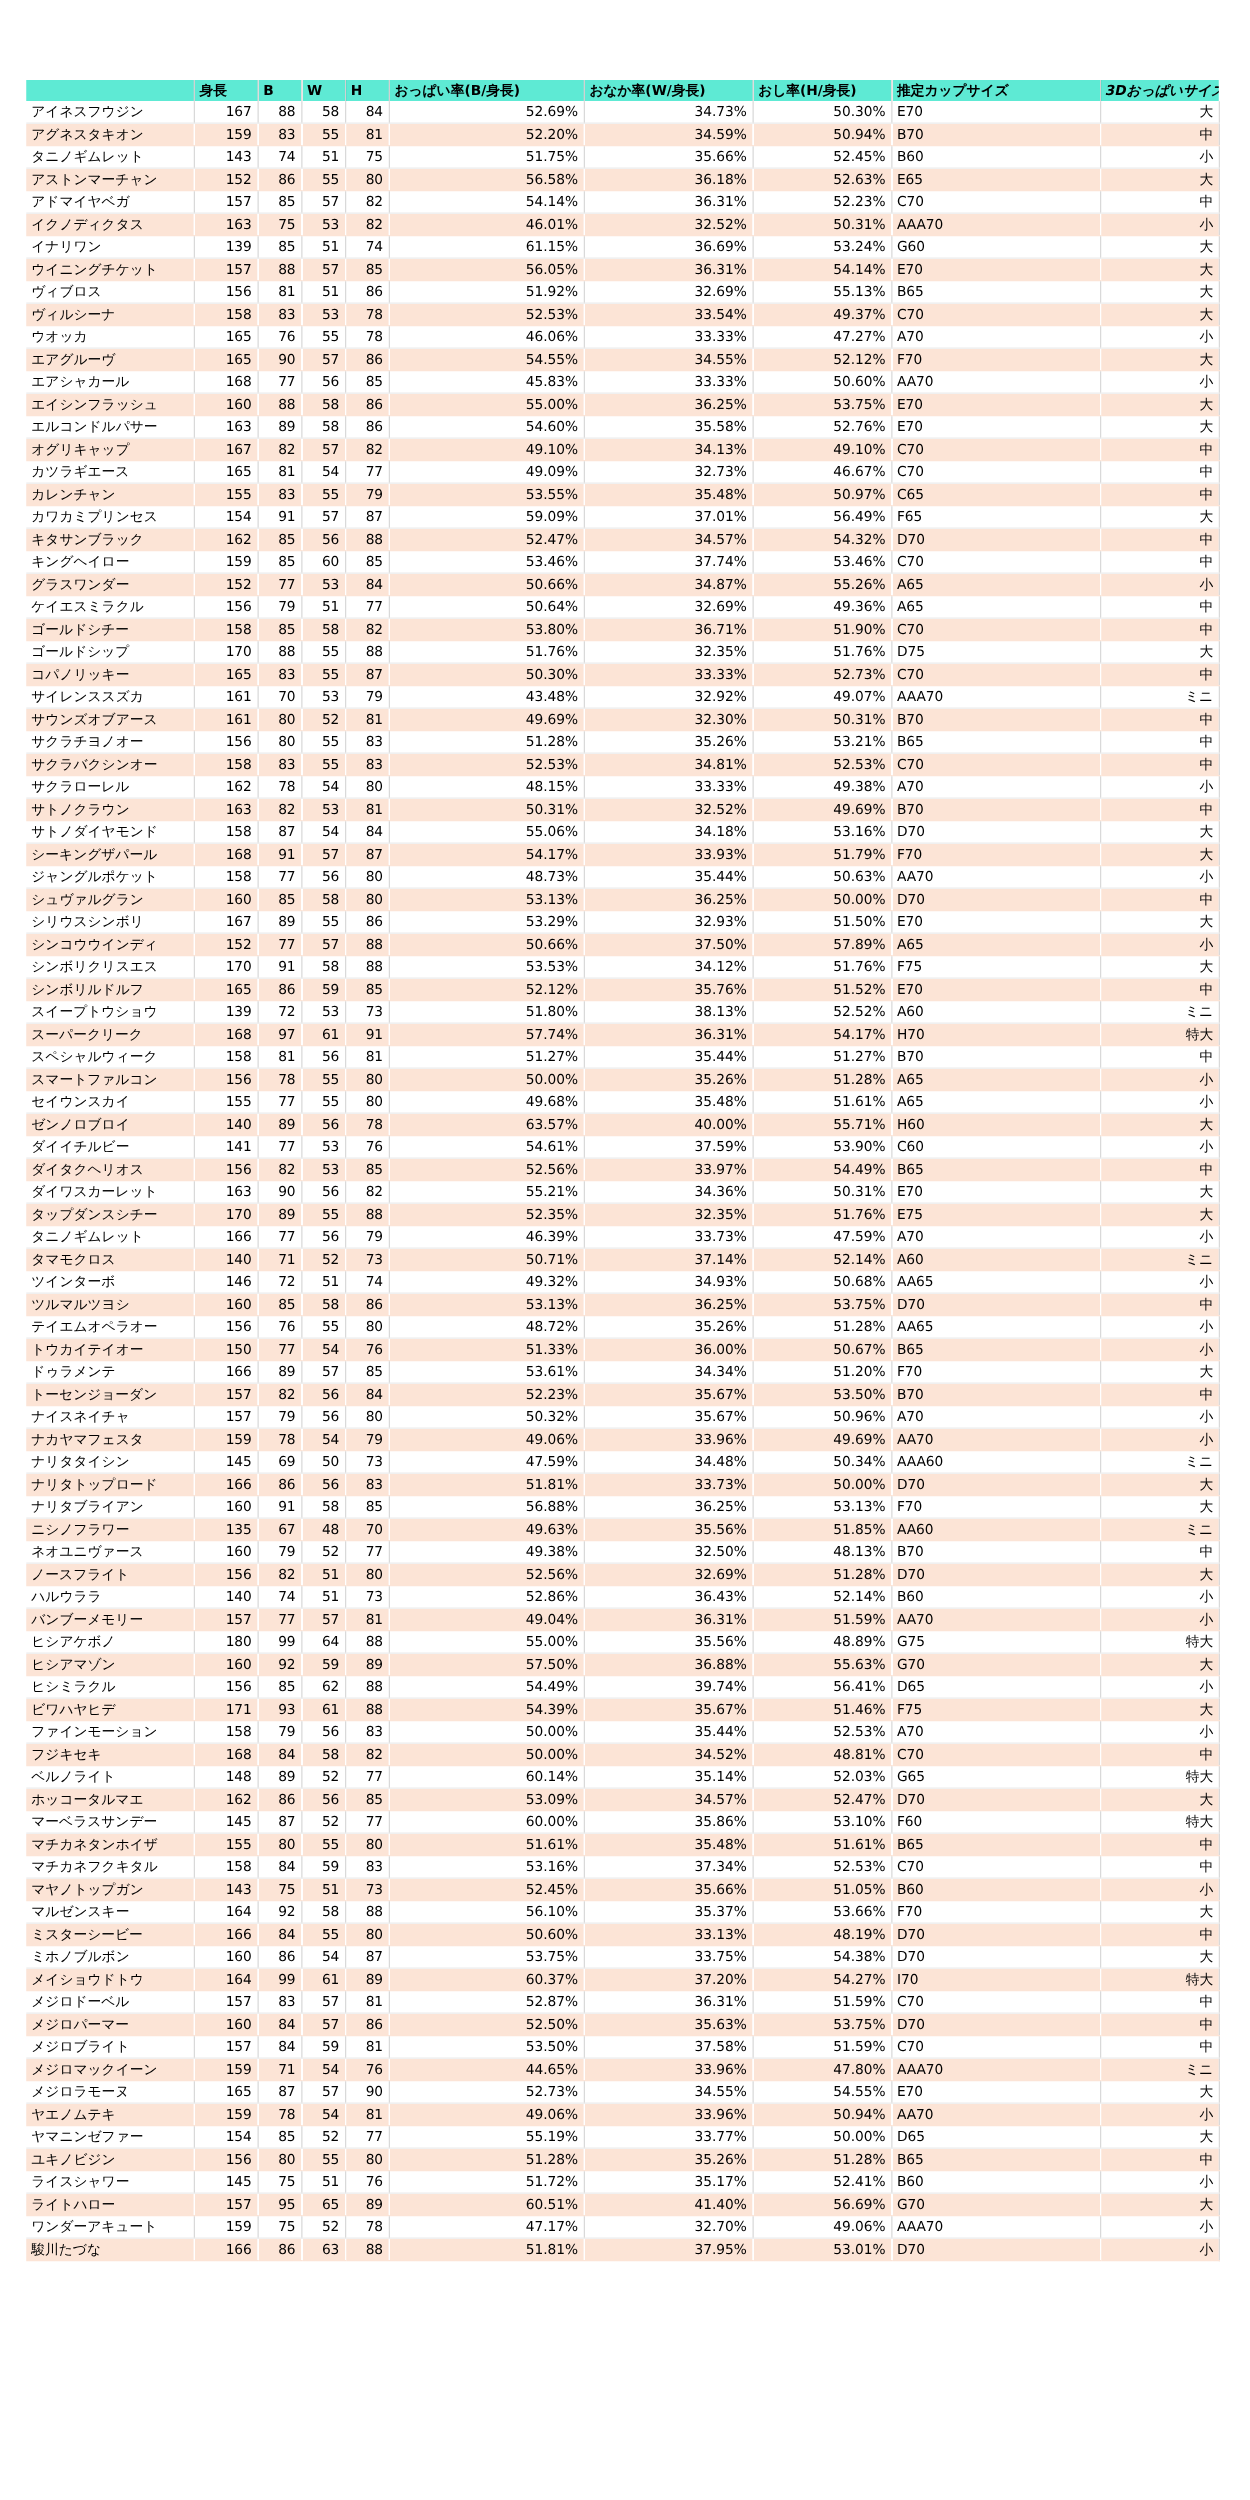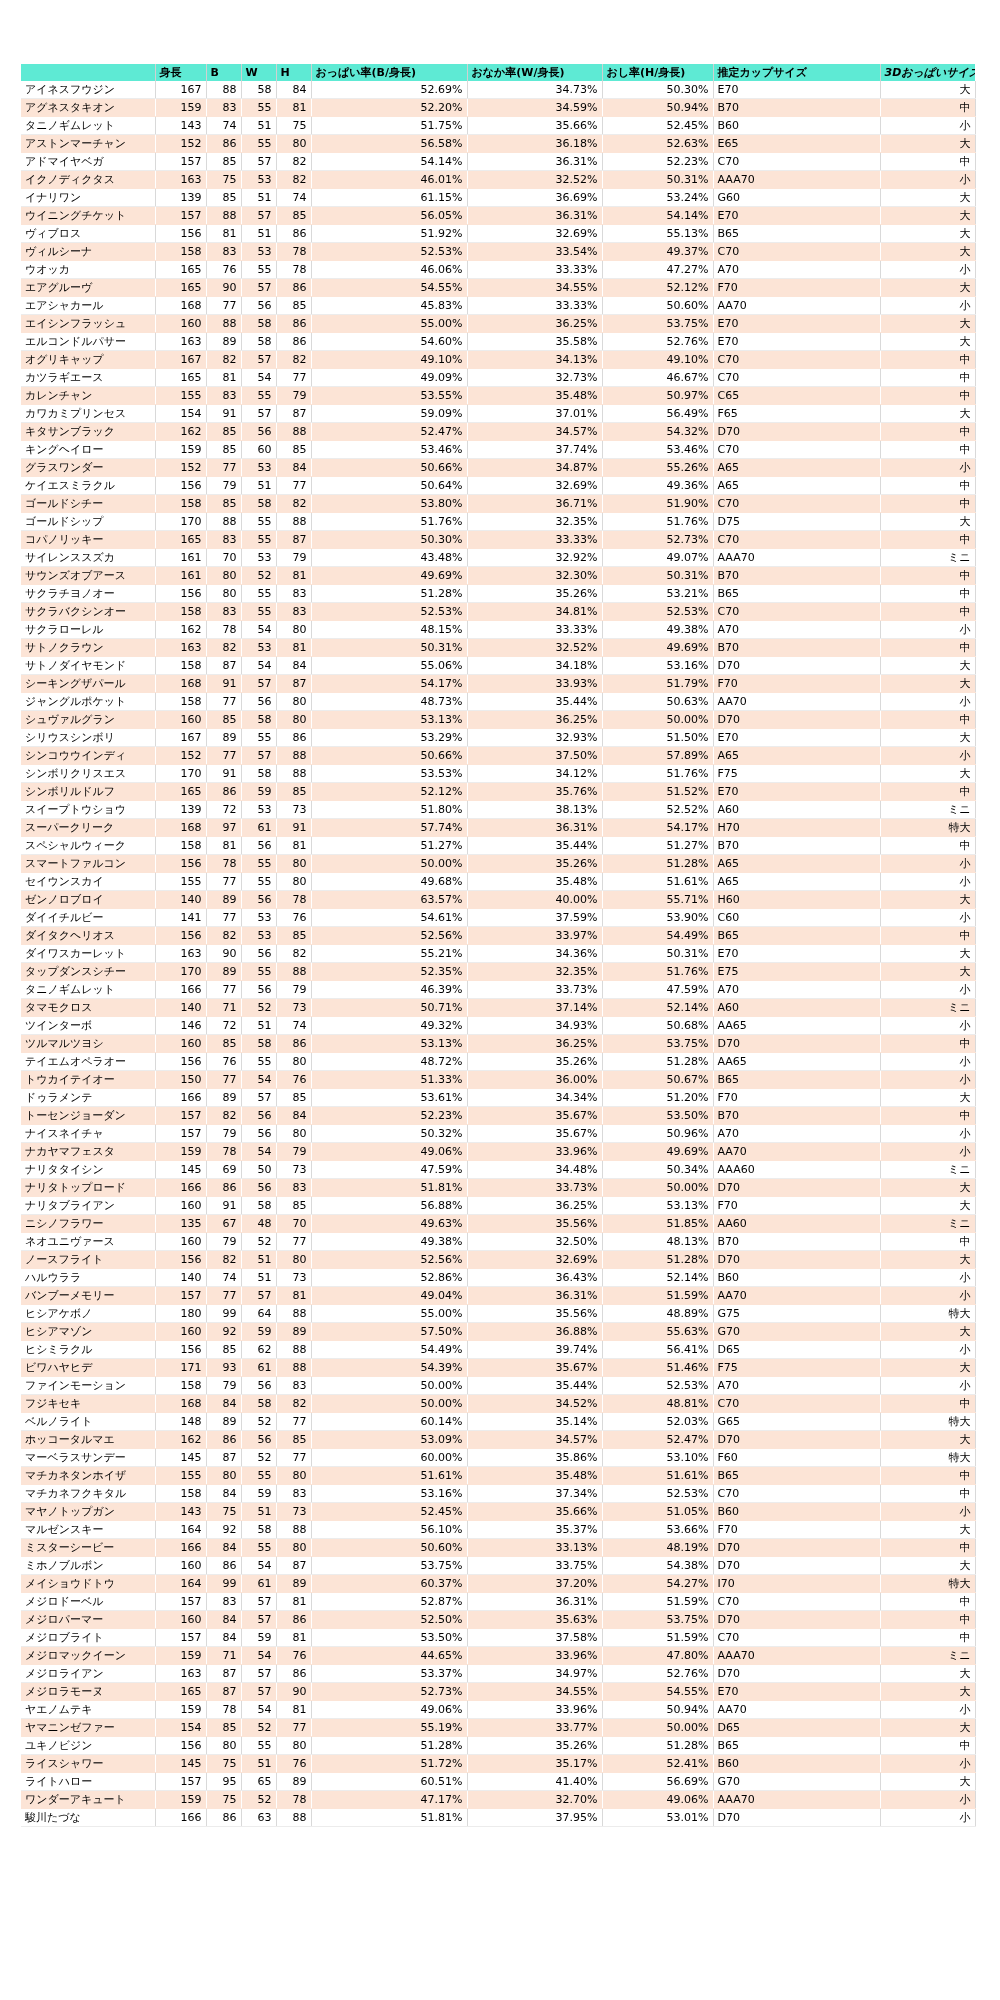--- a/index.html
+++ b/index.html
@@ -1113,32 +1113,20 @@
           <td class="c-num">71</td>
           <td class="c-num">54</td>
           <td class="c-num">76</td>
           <td class="c-pct">44.65%</td>
           <td class="c-pct">33.96%</td>
           <td class="c-pct">47.80%</td>
           <td class="c-cup">AAA70</td>
           <td class="c-3d">ミニ</td>
         </tr>
         <tr>
-          <td class="c-name">メジロライアン</td>
-          <td class="c-num">163</td>
-          <td class="c-num">87</td>
-          <td class="c-num">57</td>
-          <td class="c-num">86</td>
-          <td class="c-pct">53.37%</td>
-          <td class="c-pct">34.97%</td>
-          <td class="c-pct">52.76%</td>
-          <td class="c-cup">D70</td>
-          <td class="c-3d">大</td>
-        </tr>
-        <tr>
           <td class="c-name">メジロラモーヌ</td>
           <td class="c-num">165</td>
           <td class="c-num">87</td>
           <td class="c-num">57</td>
           <td class="c-num">90</td>
           <td class="c-pct">52.73%</td>
           <td class="c-pct">34.55%</td>
           <td class="c-pct">54.55%</td>
           <td class="c-cup">E70</td>
           <td class="c-3d">大</td>

